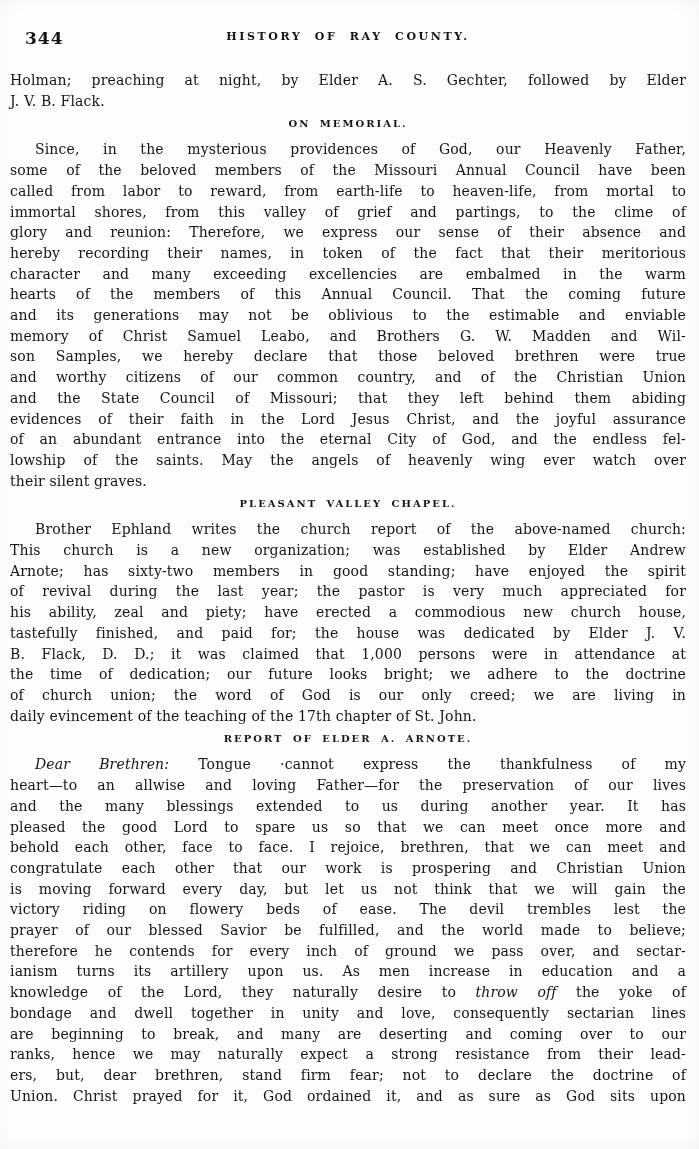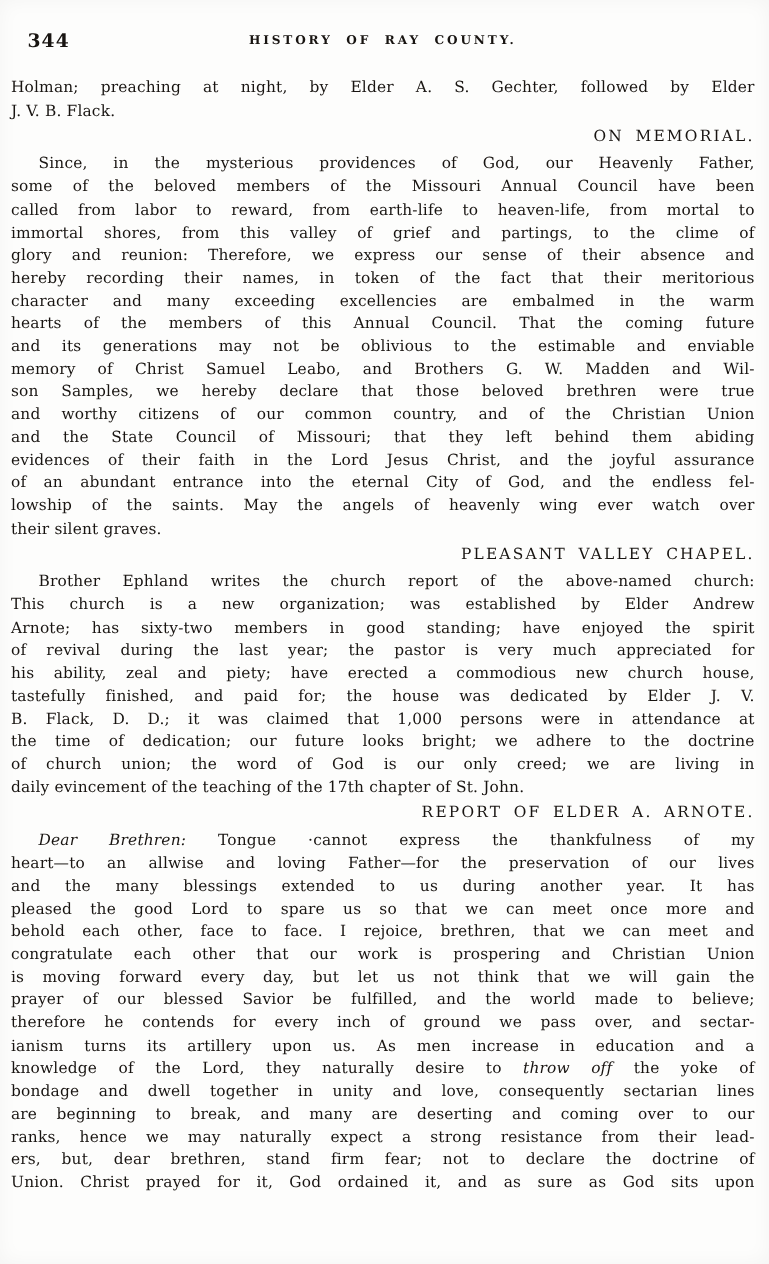--- a/index.html
+++ b/index.html
@@ -37,23 +37,23 @@
   .running-title {
     display: block;
     text-align: center;
     font-size: 11px;
     font-weight: bold;
     letter-spacing: 2.6px;
     word-spacing: 6px;
     padding-top: 2px;
   }
   .heading {
-    text-align: right;
-    font-size: 14px;
-    font-weight: normal;
+    text-align: center;
+    font-size: 10px;
+    font-weight: bold;
     letter-spacing: 2px;
     word-spacing: 4px;
     line-height: 16px;
     margin: 5px 0 7px 0;
   }
   .paragraph { margin: 0; }
   .line {
     font-size: 14px;
     line-height: 20.7px;
     letter-spacing: 0.15px;
@@ -112,20 +112,21 @@
       </div>
       <div class="heading">REPORT OF ELDER A. ARNOTE.</div>
       <div class="paragraph">
         <div class="line indent"><i>Dear Brethren:</i>  Tongue ·cannot express the thankfulness of my</div>
         <div class="line">heart—to an allwise and loving Father—for the preservation of our lives</div>
         <div class="line">and the many blessings extended to us during another year.  It has</div>
         <div class="line">pleased the good Lord to spare us so that we can meet once more and</div>
         <div class="line">behold each other, face to face.  I rejoice, brethren, that we can meet and</div>
         <div class="line">congratulate each other that our work is prospering and Christian Union</div>
         <div class="line">is moving forward every day, but let us not think that we will gain the</div>
+        <div class="line">victory riding on flowery beds of ease.  The devil trembles lest the</div>
         <div class="line">prayer of our blessed Savior be fulfilled, and the world made to believe;</div>
         <div class="line">therefore he contends for every inch of ground we pass over, and sectar-</div>
         <div class="line">ianism turns its artillery upon us.  As men increase in education and a</div>
         <div class="line">knowledge of the Lord, they naturally desire to <i>throw off</i> the yoke of</div>
         <div class="line">bondage and dwell together in unity and love, consequently sectarian lines</div>
         <div class="line">are beginning to break, and many are deserting and coming over to our</div>
         <div class="line">ranks, hence we may naturally expect a strong resistance from their lead-</div>
         <div class="line">ers, but, dear brethren, stand firm fear; not to declare the doctrine of</div>
         <div class="line">Union.  Christ prayed for it, God ordained it, and as sure as God sits upon</div>
       </div>

